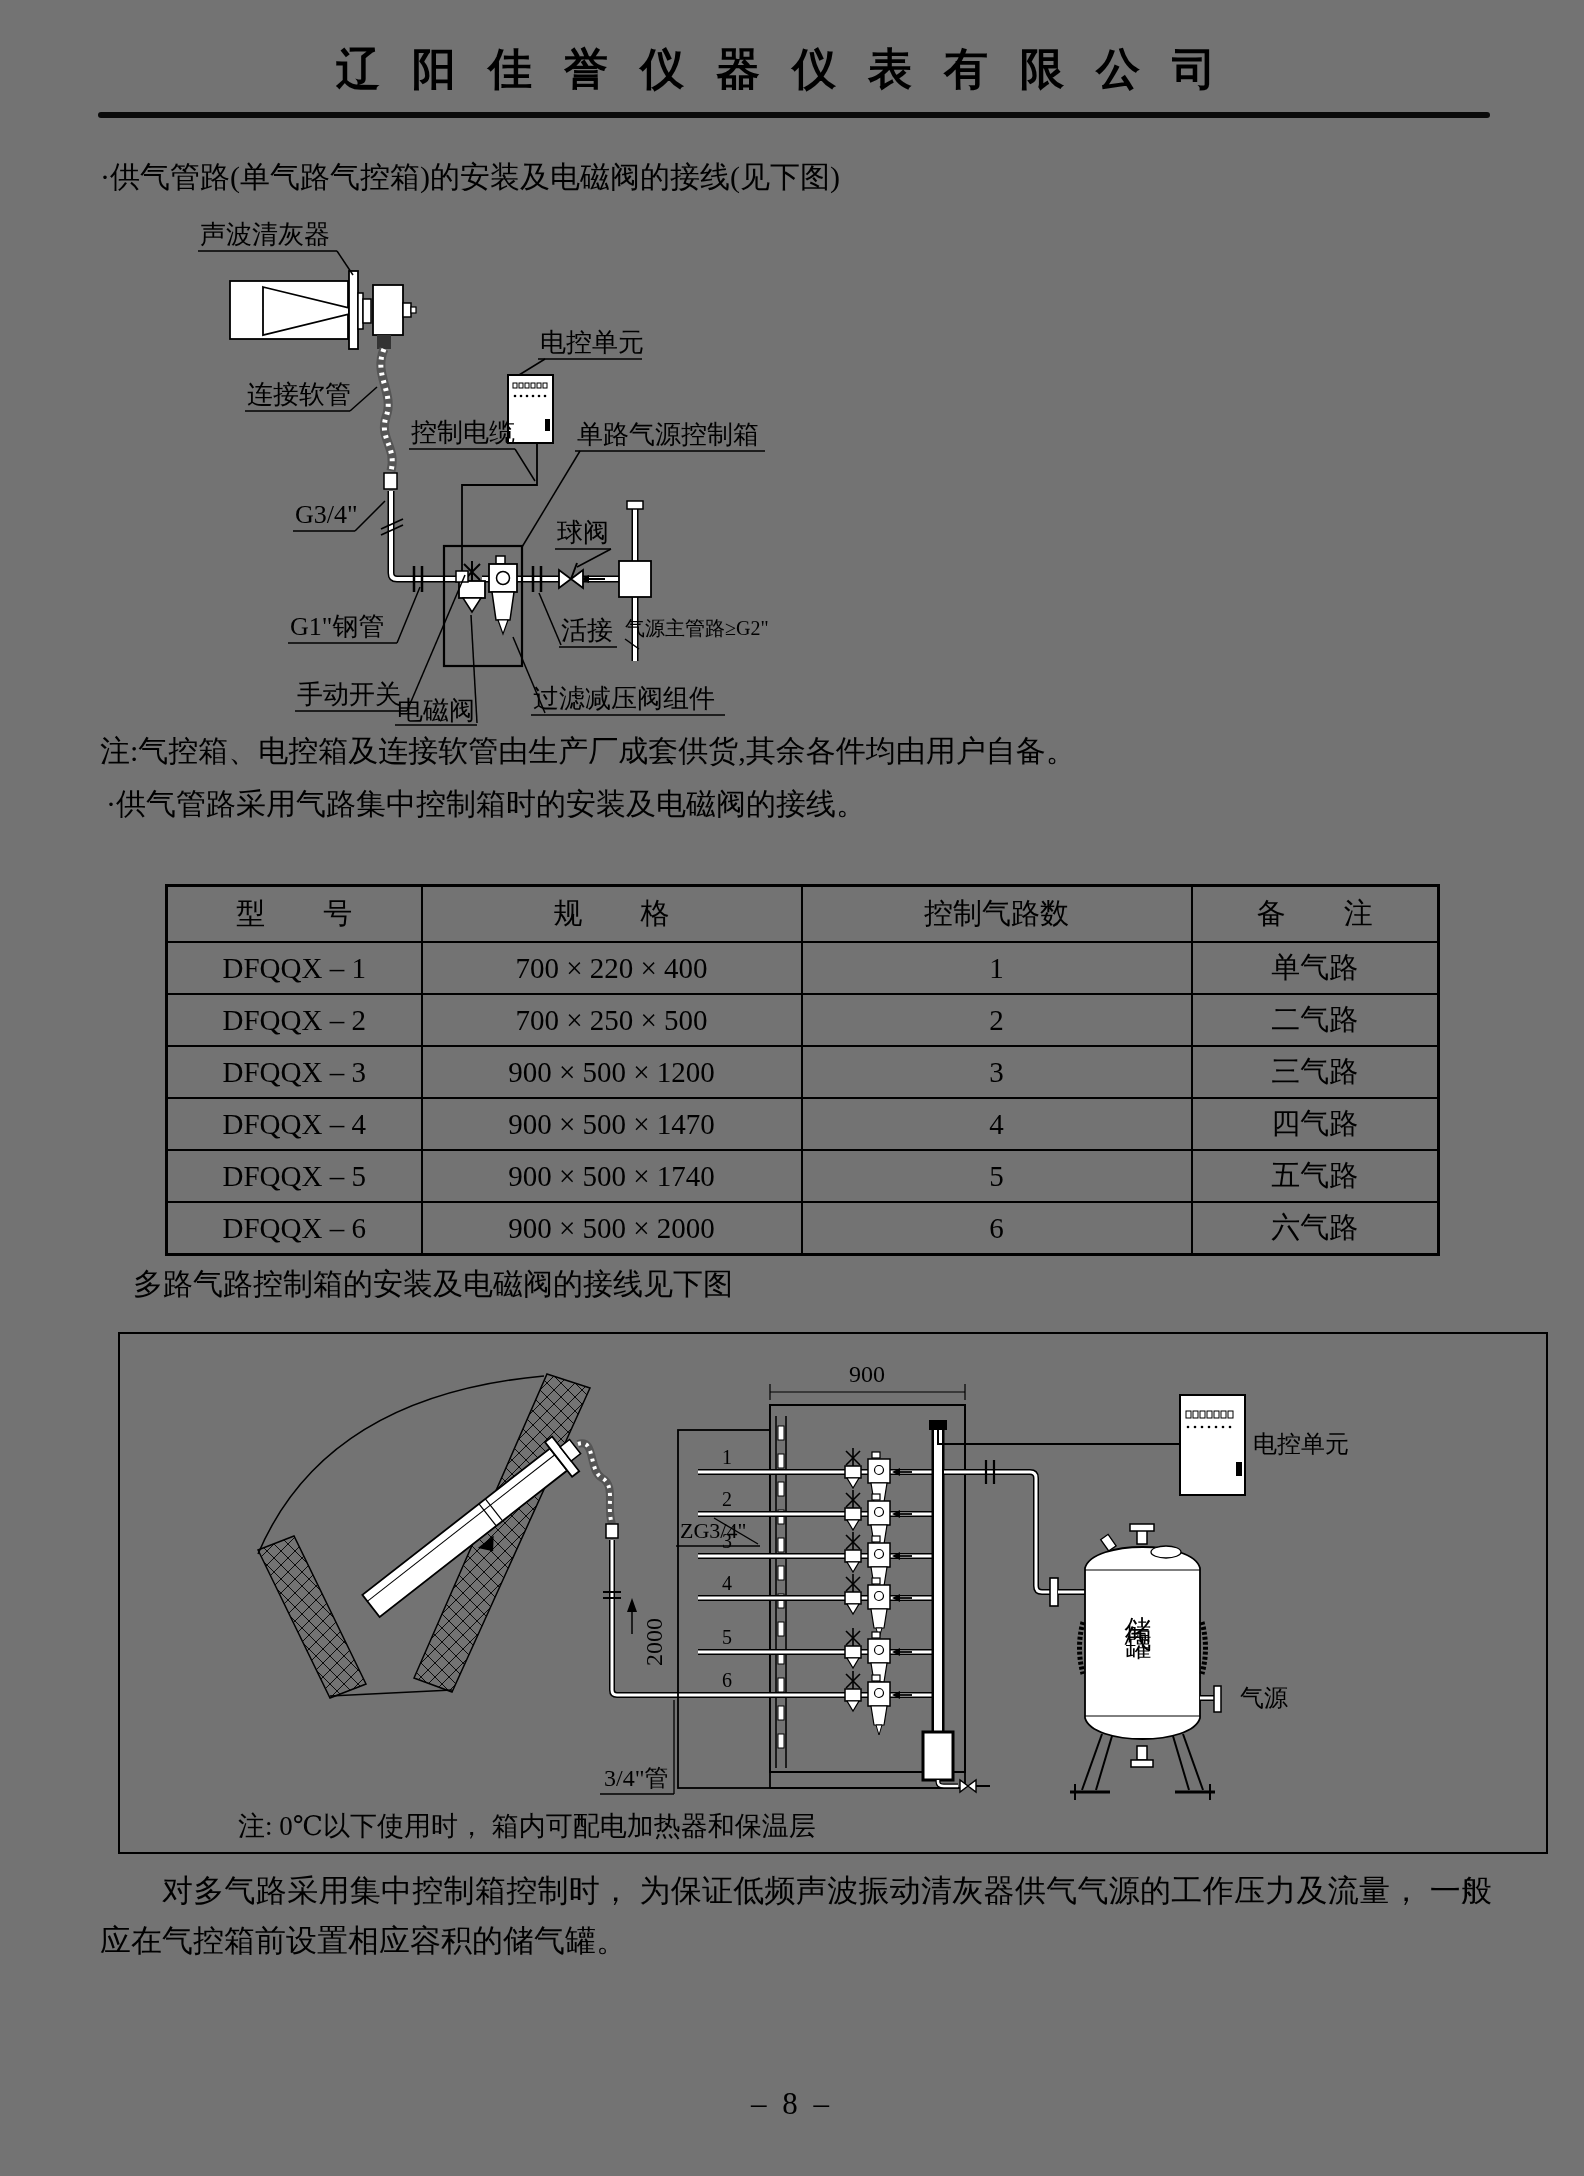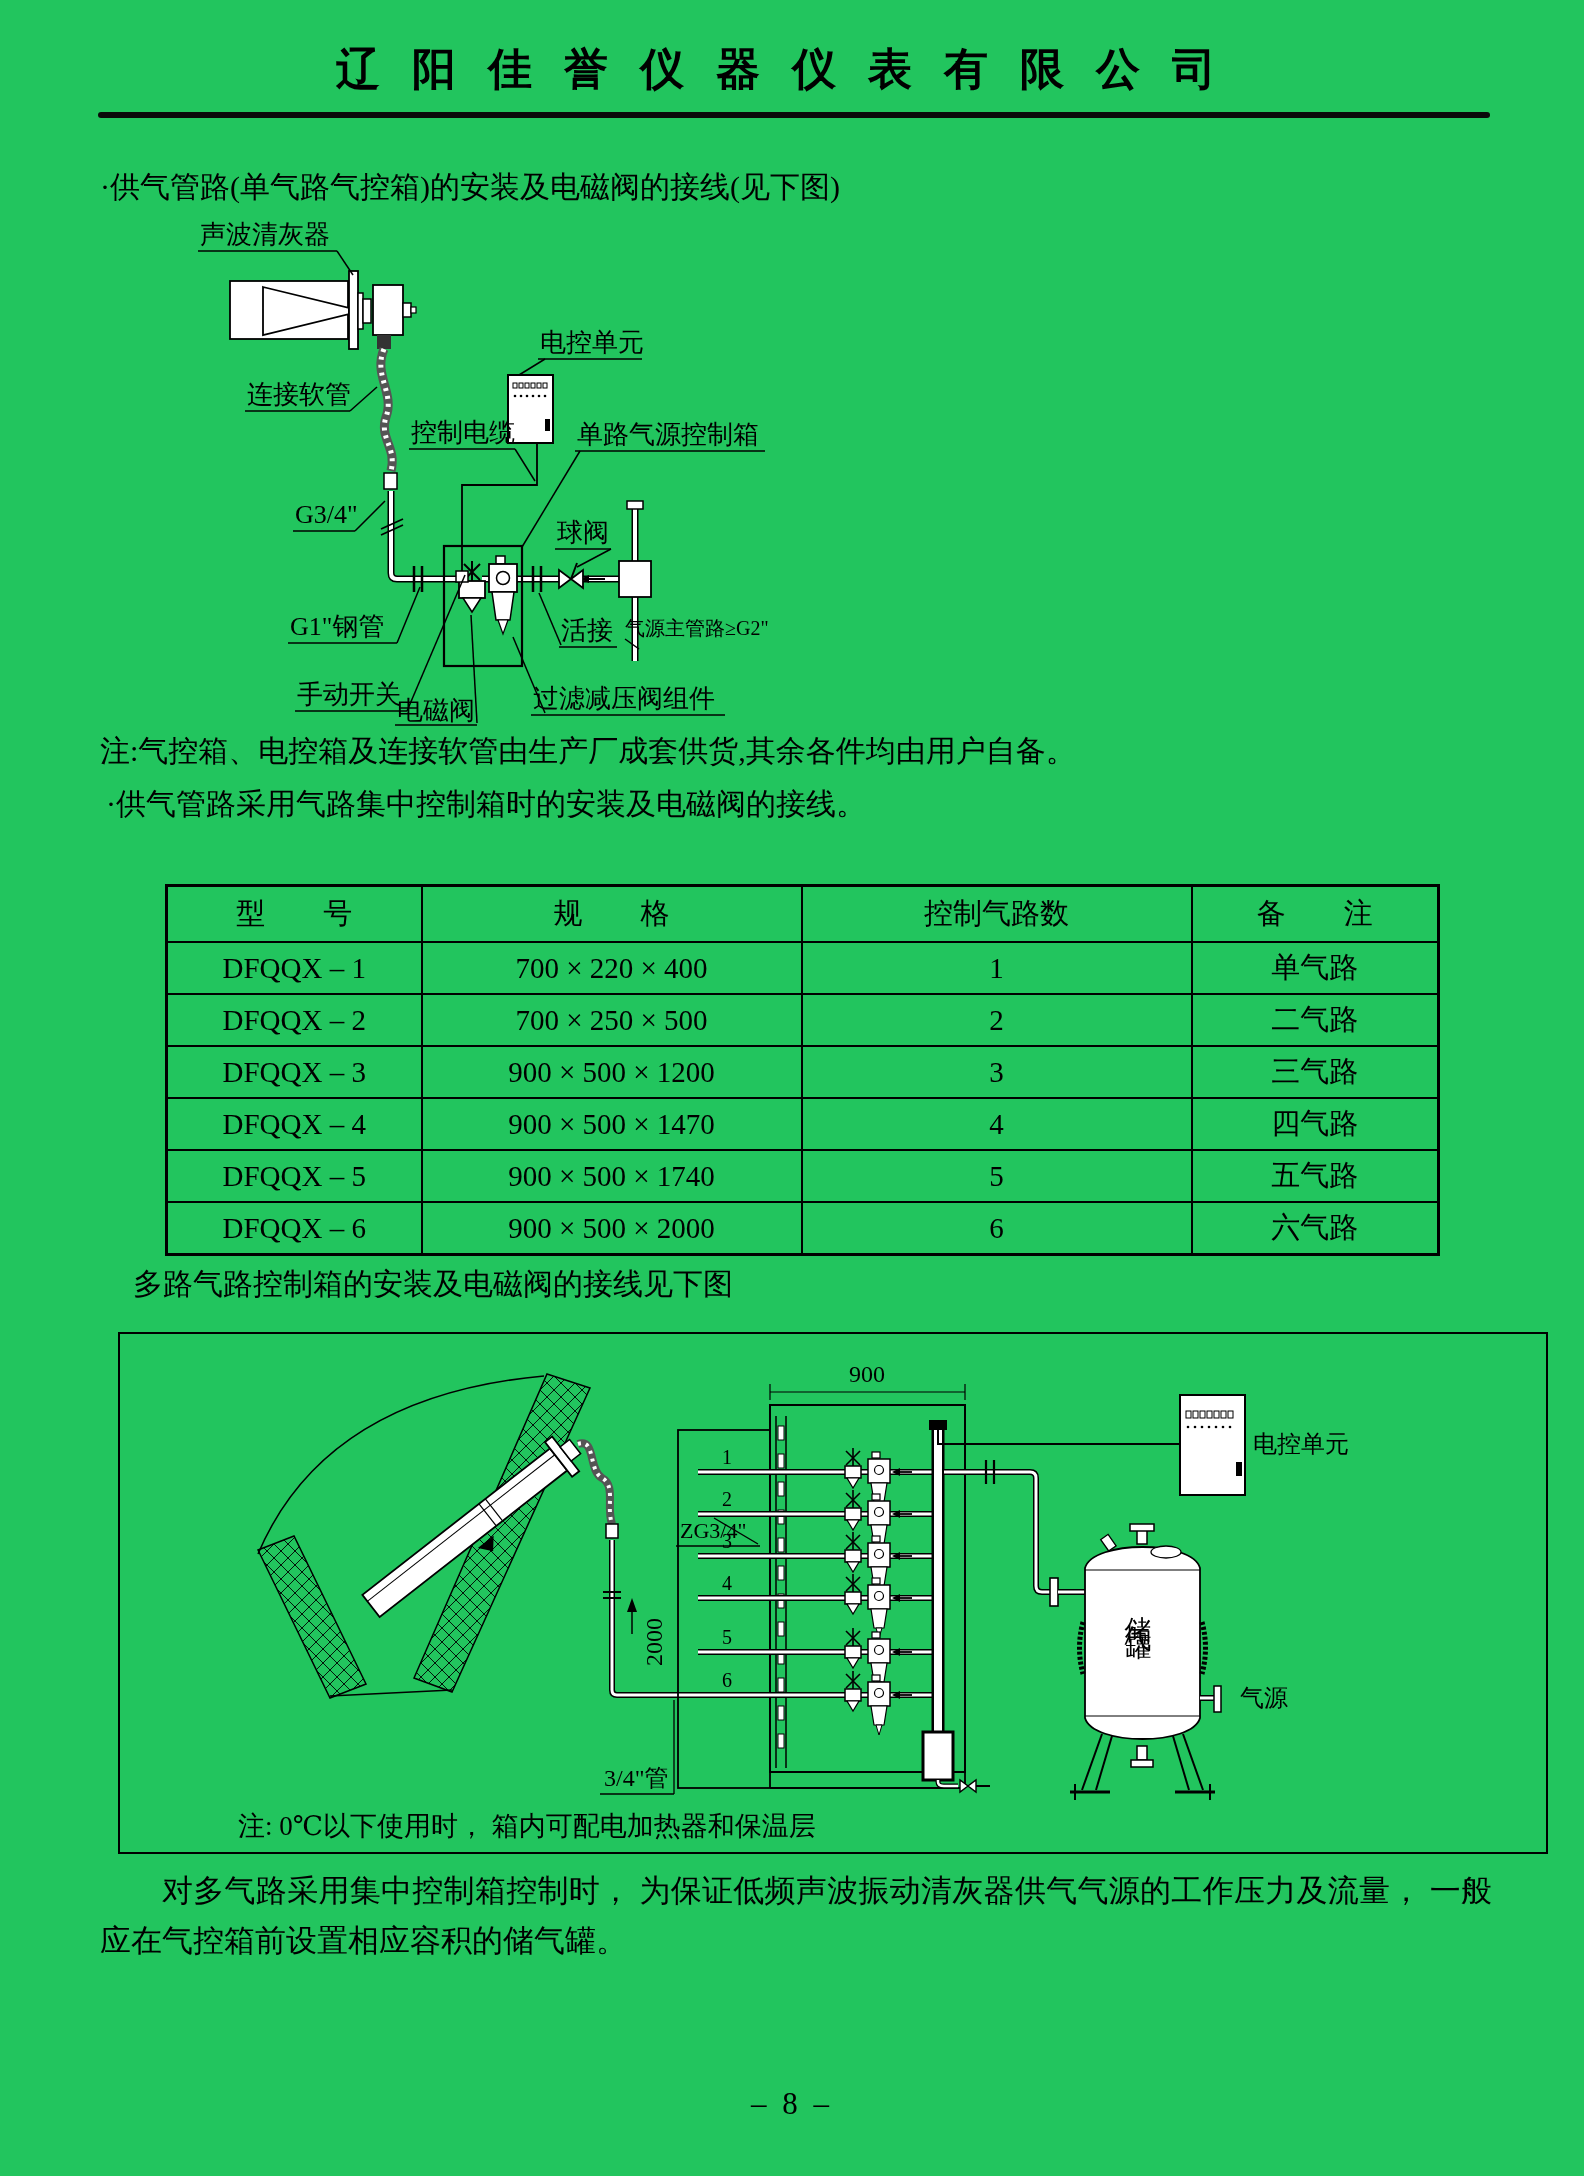--- a/index.html
+++ b/index.html
@@ -1,22 +1,22 @@
 <!DOCTYPE html>
 <html><head>
 <meta charset="utf-8">
 <style>
   html,body{margin:0;padding:0;background:#e8e8e8;}
-  .page{position:relative;width:1584px;height:2176px;background:#22c55e;margin:0 auto;
+  .page{position:relative;width:1584px;height:2176px;background:#737373;margin:0 auto;
         font-family:"Liberation Serif","DejaVu Serif",serif;color:#000;overflow:hidden;}
   .abs{position:absolute;}
   .header-title{top:40px;left:0;right:0;text-align:center;font-size:44px;font-weight:bold;
                 letter-spacing:32px;white-space:nowrap;}
   .header-rule{top:112px;left:98px;width:1392px;height:6px;background:#0a0a0a;border-radius:3px;}
-  .h1{left:100px;top:167px;font-size:30px;white-space:nowrap;}
+  .h1{left:100px;top:157px;font-size:30px;white-space:nowrap;}
   .para1{left:588px;top:238px;width:882px;font-size:31px;line-height:71px;
          text-align:justify;text-indent:2em;}
   .note1{left:100px;top:731px;font-size:30px;white-space:nowrap;}
   .bullet2{left:106px;top:784px;font-size:30px;white-space:nowrap;}
   .tintro{left:133px;top:833px;font-size:30px;white-space:nowrap;}
   table.spec{position:absolute;left:165px;top:884px;width:1272px;border-collapse:collapse;
              table-layout:fixed;border:3px solid #000;}
   table.spec th,table.spec td{border:2px solid #000;text-align:center;font-weight:normal;
              font-size:29px;padding:0;}
   table.spec th{height:54px;}

